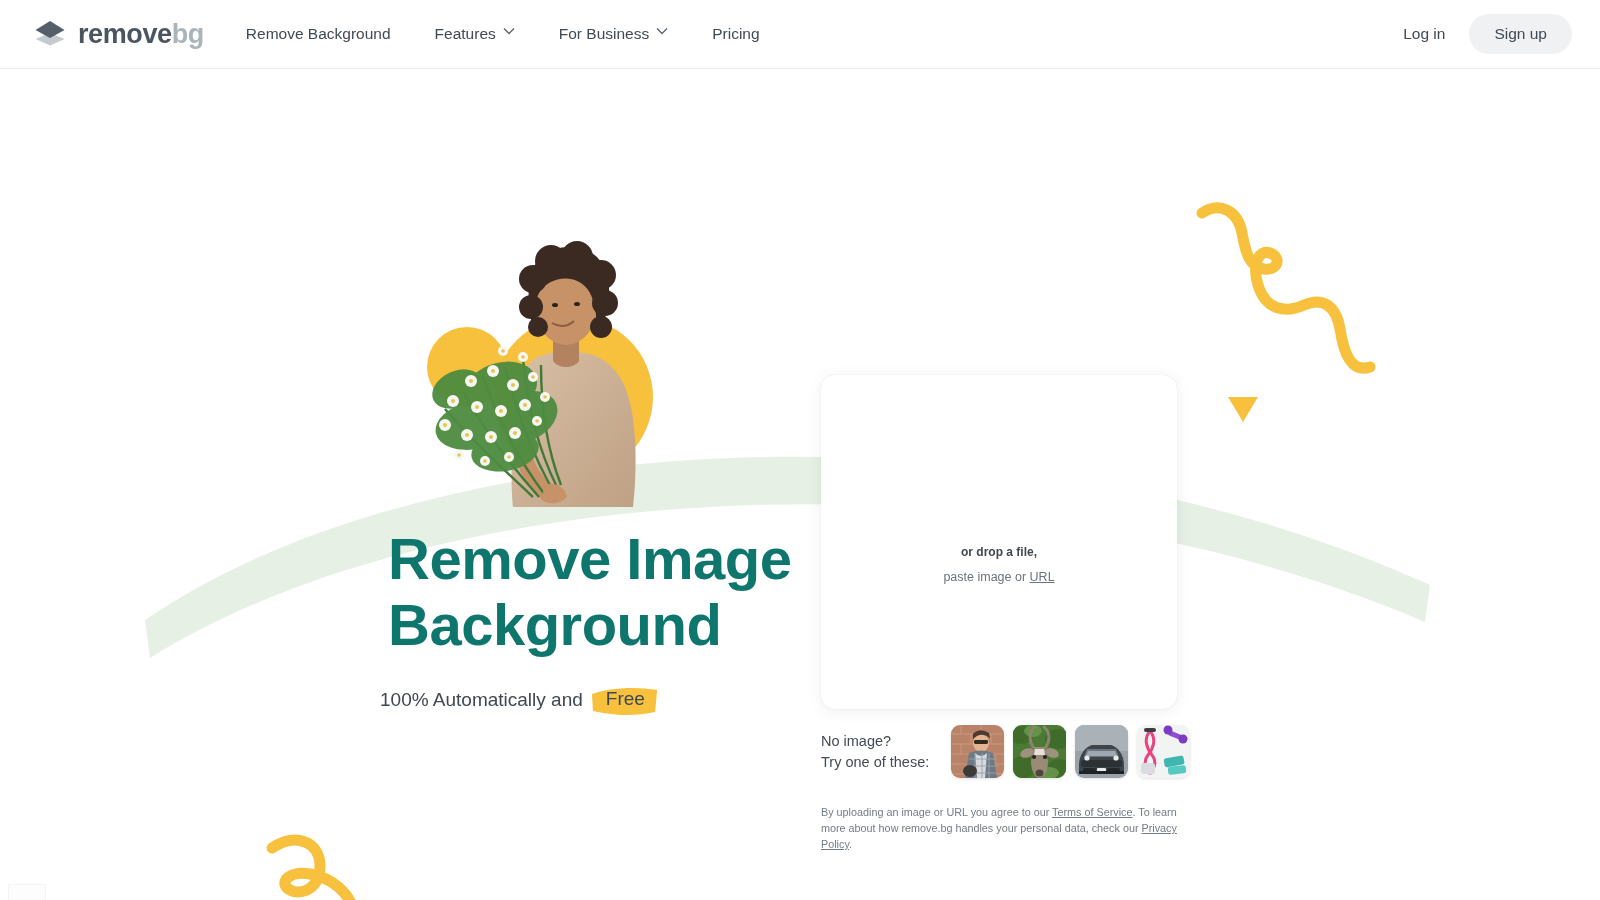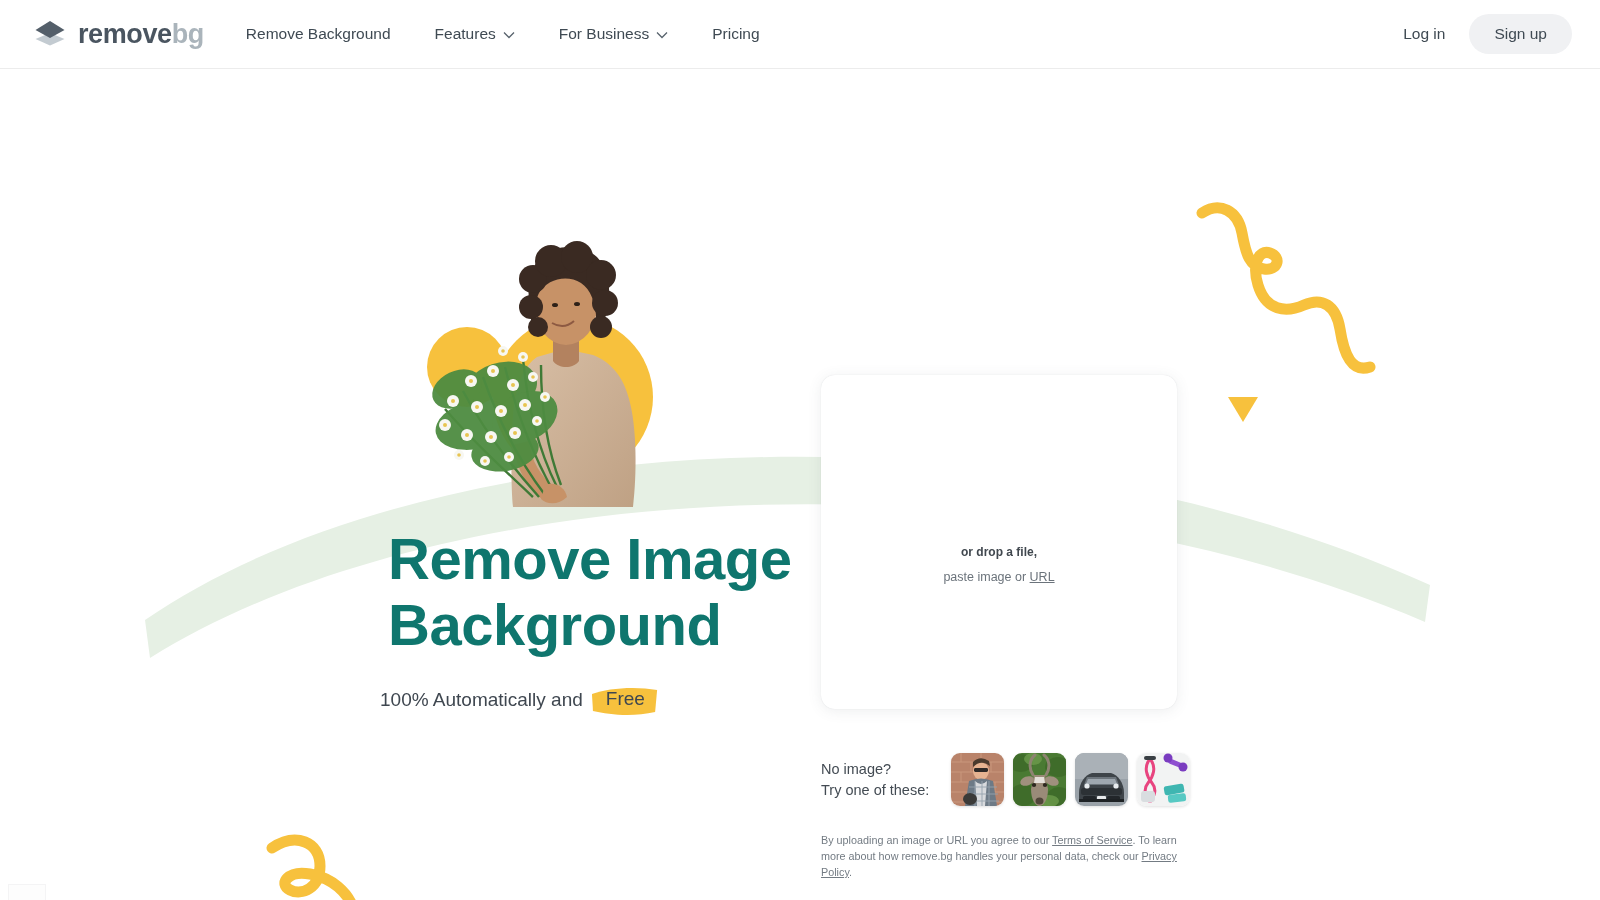--- a/index.html
+++ b/index.html
@@ -90,21 +90,20 @@
   .logo-text .lt-dark { color: #4a5560; }
   .logo-text .lt-light { color: #aab4bb; }
 
   .nav {
     display: flex;
     align-items: center;
     gap: 0;
   }
   .nav-item {
     display: flex;
-    align-items: center;
     gap: 7px;
     font-size: 15.5px;
     color: #3f4a53;
     padding: 10px 22px;
     cursor: pointer;
     white-space: nowrap;
   }
   .nav-item:first-child { padding-left: 0; }
   .chev {
     width: 12px; height: 8px;
@@ -234,21 +233,21 @@
     color: #6b737b;
   }
   .paste-text a {
     color: #6b737b;
     text-decoration: underline;
     cursor: pointer;
   }
 
   
   .samples {
-    margin-top: 44px;
+    margin-top: 16px;
     display: flex;
     align-items: center;
     gap: 0;
   }
   .samples-label {
     font-size: 14.5px;
     line-height: 21px;
     color: #434b53;
     width: 130px;
     flex: none;

